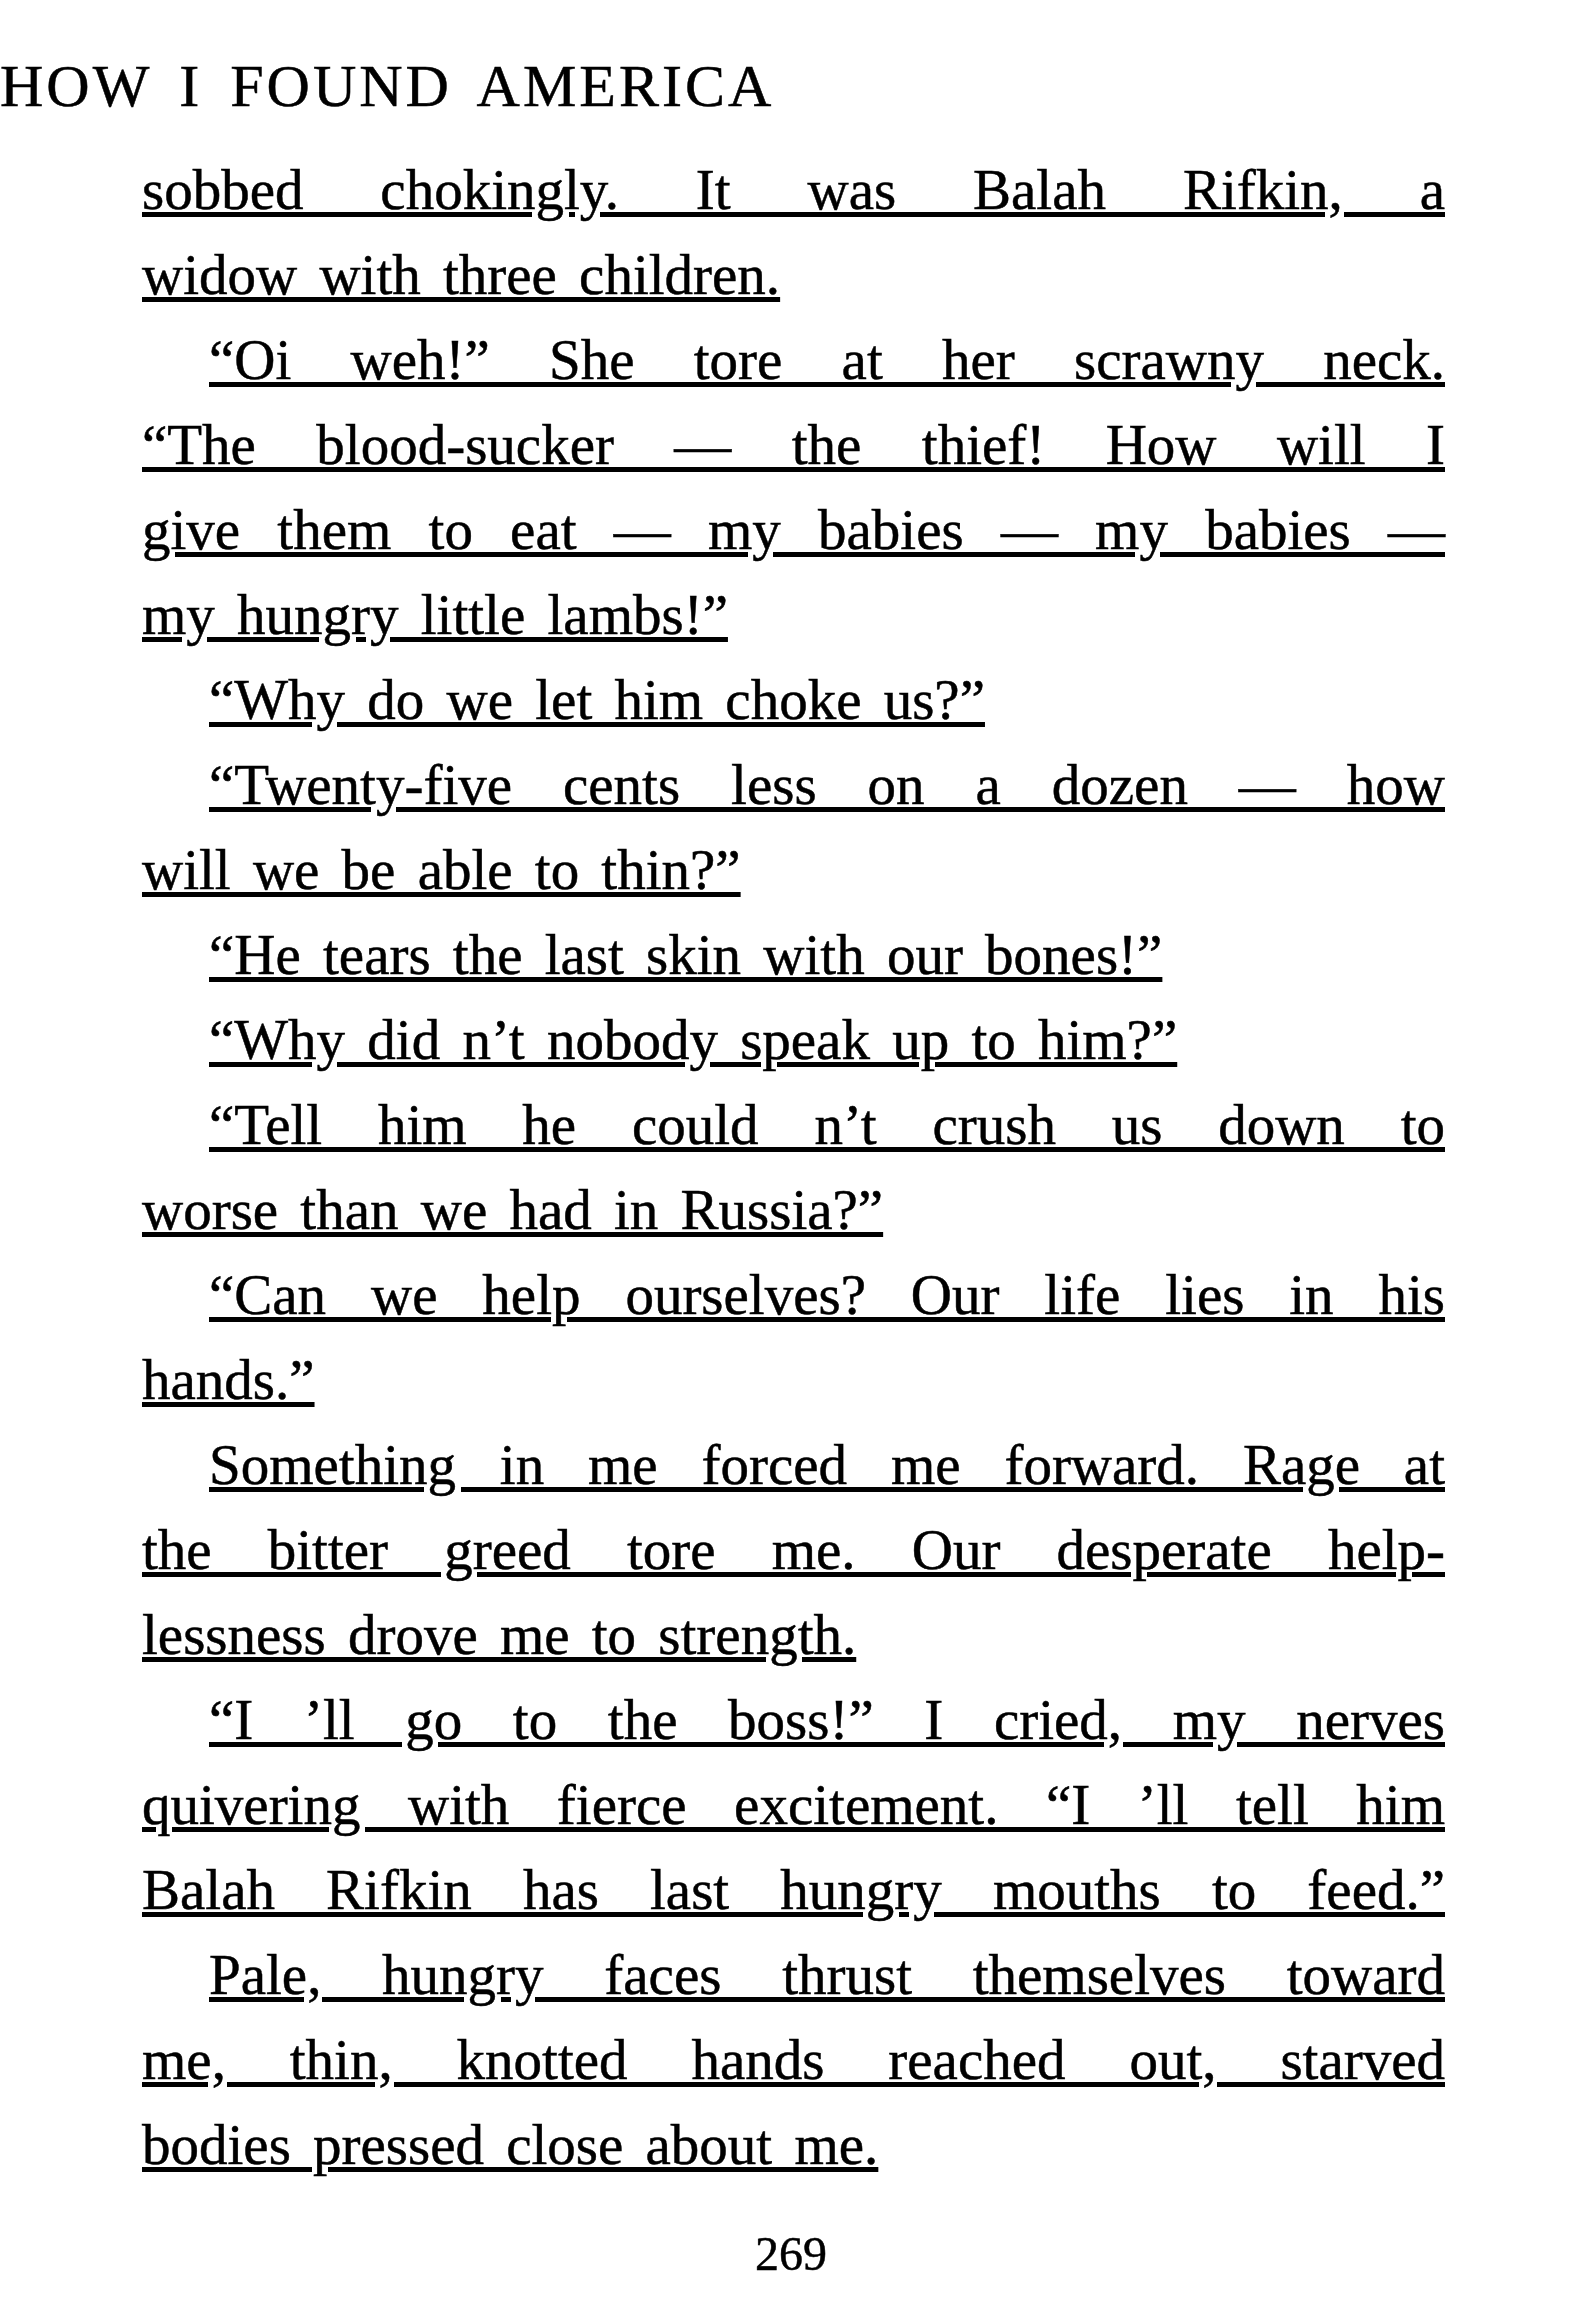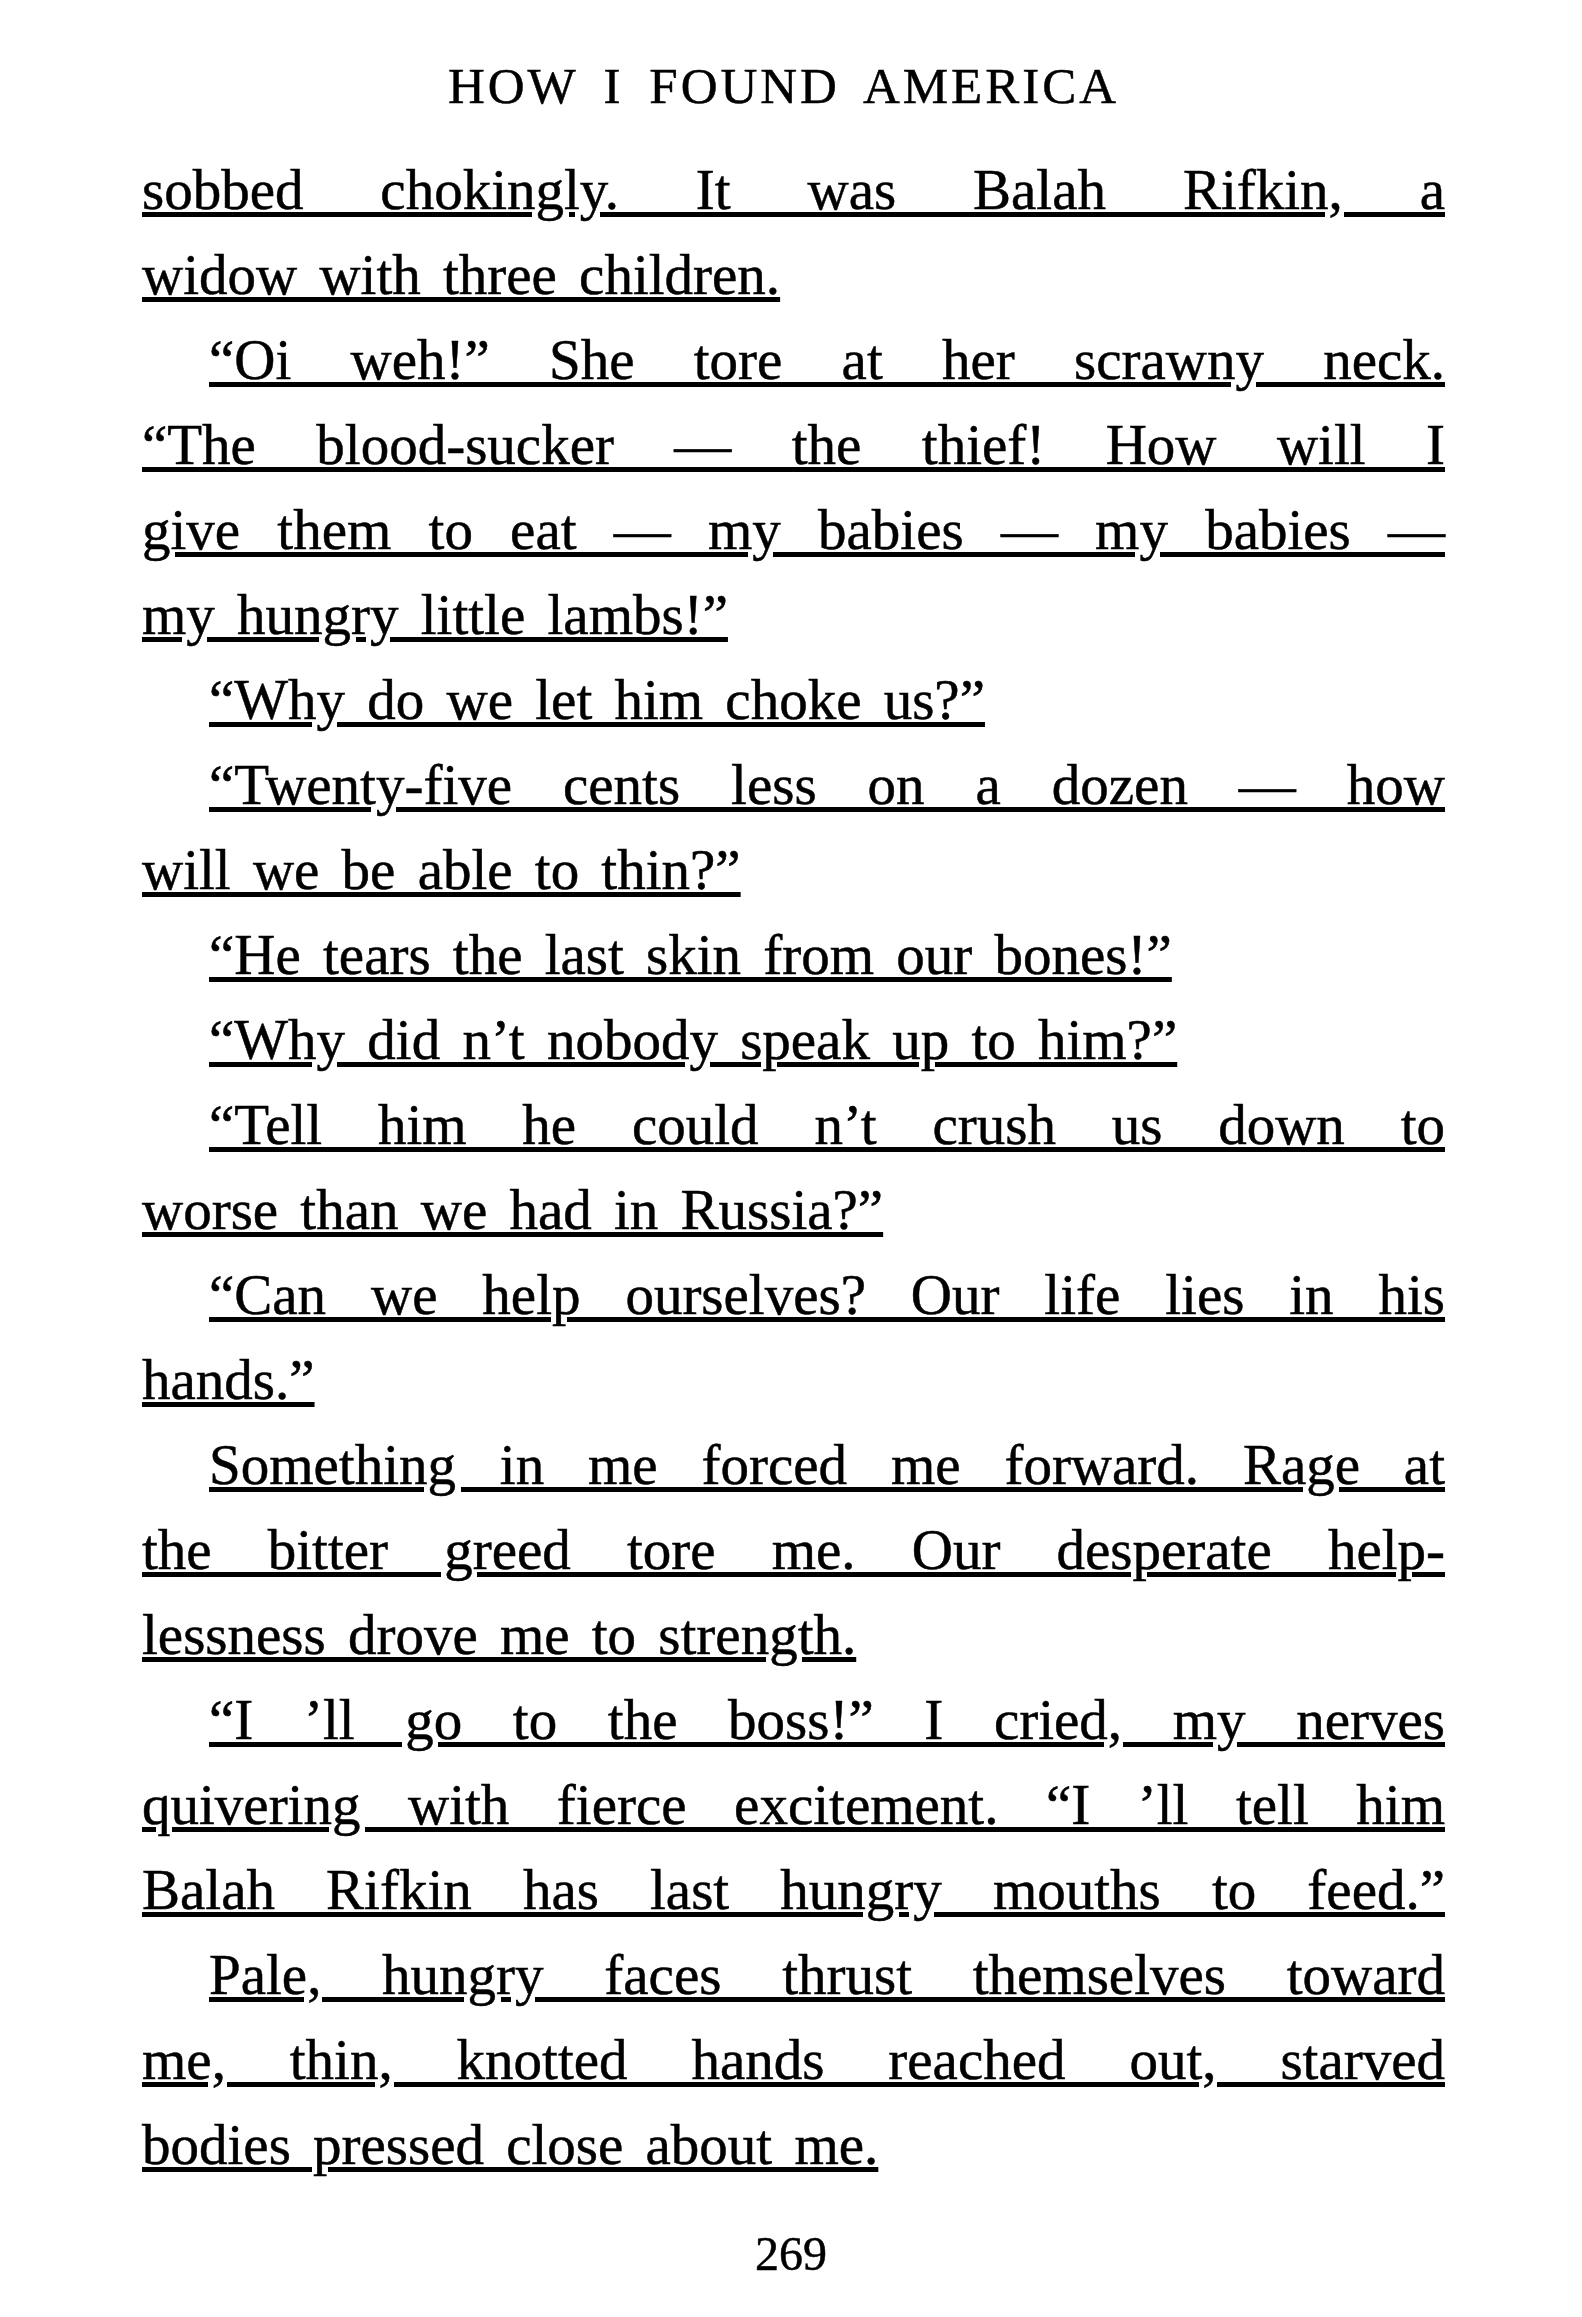--- a/index.html
+++ b/index.html
@@ -10,22 +10,21 @@
     background: var(--paper, #ffffff);
     color: var(--ink, #000000);
     font-family: "Liberation Serif", "DejaVu Serif", serif;
     overflow: hidden;
     -webkit-text-stroke: 0.5px currentColor;
   }
   .running-header {
     position: absolute;
     left: 0; right: 15px;
     top: 56px;
-    text-align: center;
-    font-size: 51px;
+    font-size: 60px;
     line-height: 60px;
     letter-spacing: 3px;
     word-spacing: 10px;
     white-space: nowrap;
   }
   .body-block {
     position: absolute;
     left: 142px;
     top: 147px;
     width: 1303px;
@@ -60,21 +59,21 @@
   <main class="body-block" id="body-block">
       <div class="line j">sobbed chokingly. It was Balah Rifkin, a</div>
       <div class="line">widow with three children.</div>
       <div class="line j ind">“Oi weh!” She tore at her scrawny neck.</div>
       <div class="line j">“The blood-sucker — the thief! How will I</div>
       <div class="line j">give them to eat — my babies — my babies —</div>
       <div class="line">my hungry little lambs!”</div>
       <div class="line ind">“Why do we let him choke us?”</div>
       <div class="line j ind">“Twenty-five cents less on a dozen — how</div>
       <div class="line">will we be able to thin?”</div>
-      <div class="line ind">“He tears the last skin from our bones!”</div>
+      <div class="line ind">“He tears the last skin with our bones!”</div>
       <div class="line ind">“Why did n’t nobody speak up to him?”</div>
       <div class="line j ind">“Tell him he could n’t crush us down to</div>
       <div class="line">worse than we had in Russia?”</div>
       <div class="line j ind">“Can we help ourselves? Our life lies in his</div>
       <div class="line">hands.”</div>
       <div class="line j ind">Something in me forced me forward. Rage at</div>
       <div class="line j">the bitter greed tore me. Our desperate help-</div>
       <div class="line">lessness drove me to strength.</div>
       <div class="line j ind">“I ’ll go to the boss!” I cried, my nerves</div>
       <div class="line j">quivering with fierce excitement. “I ’ll tell him</div>

